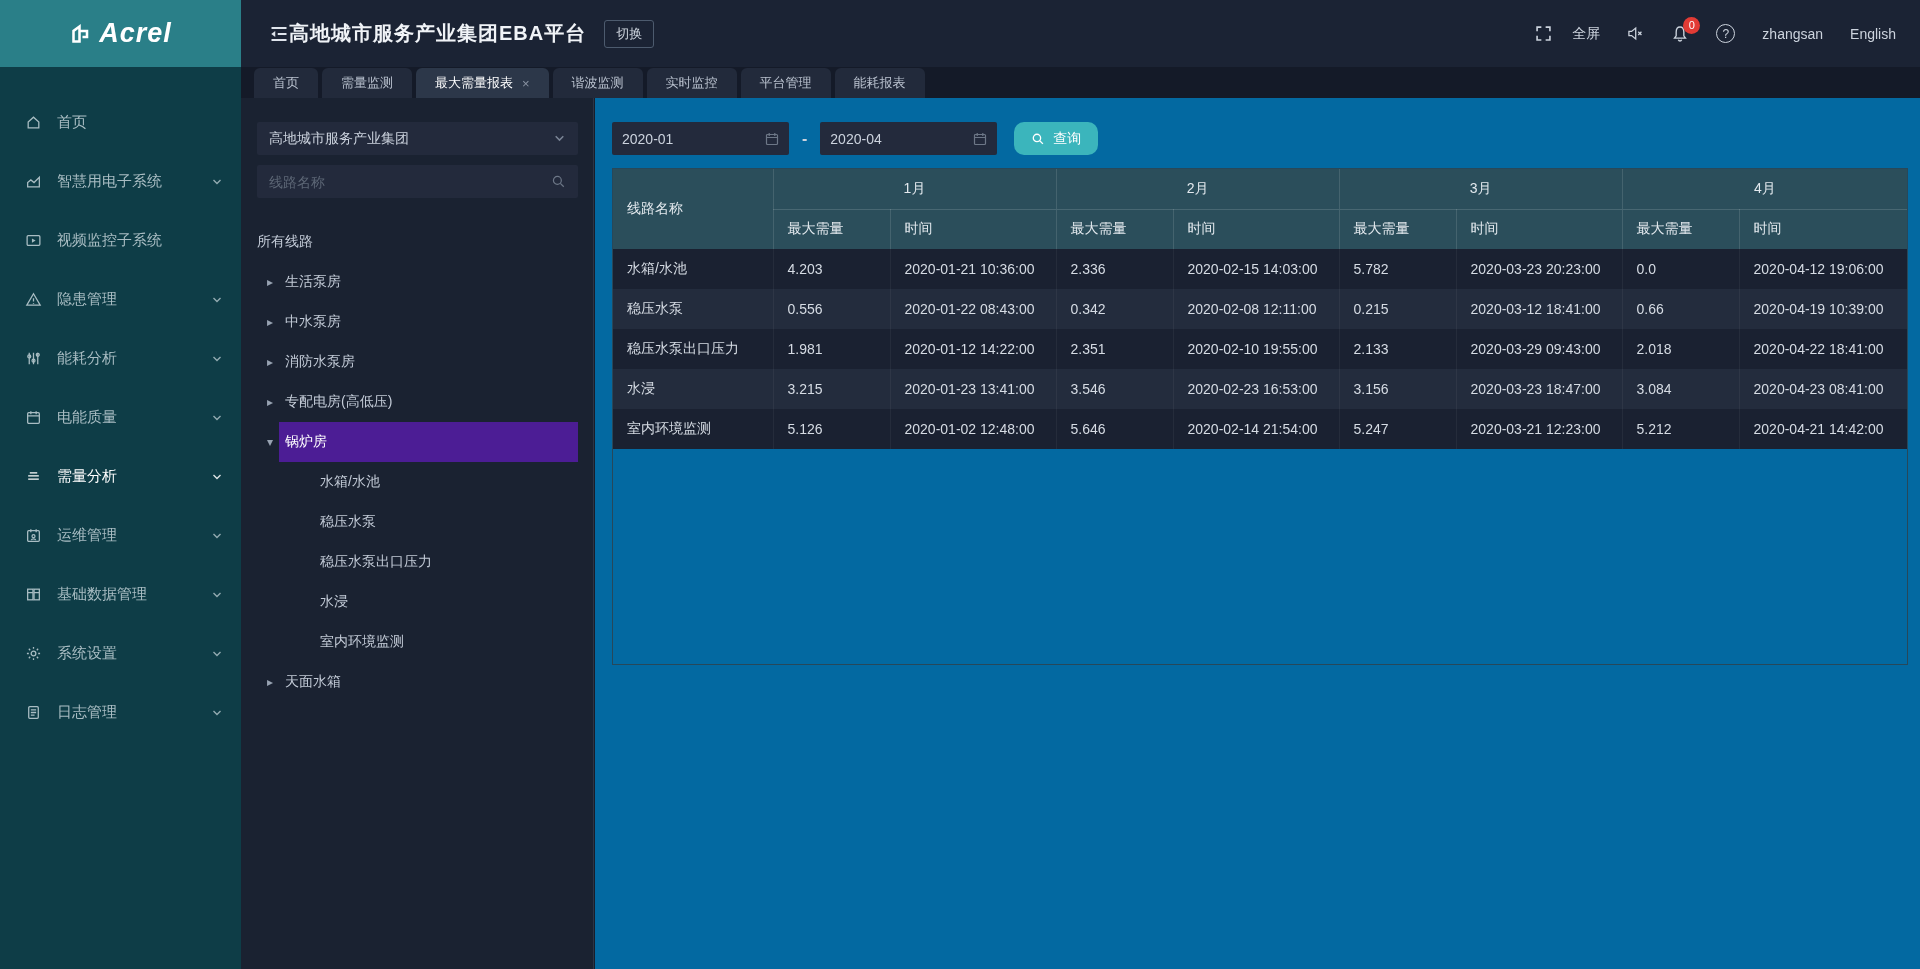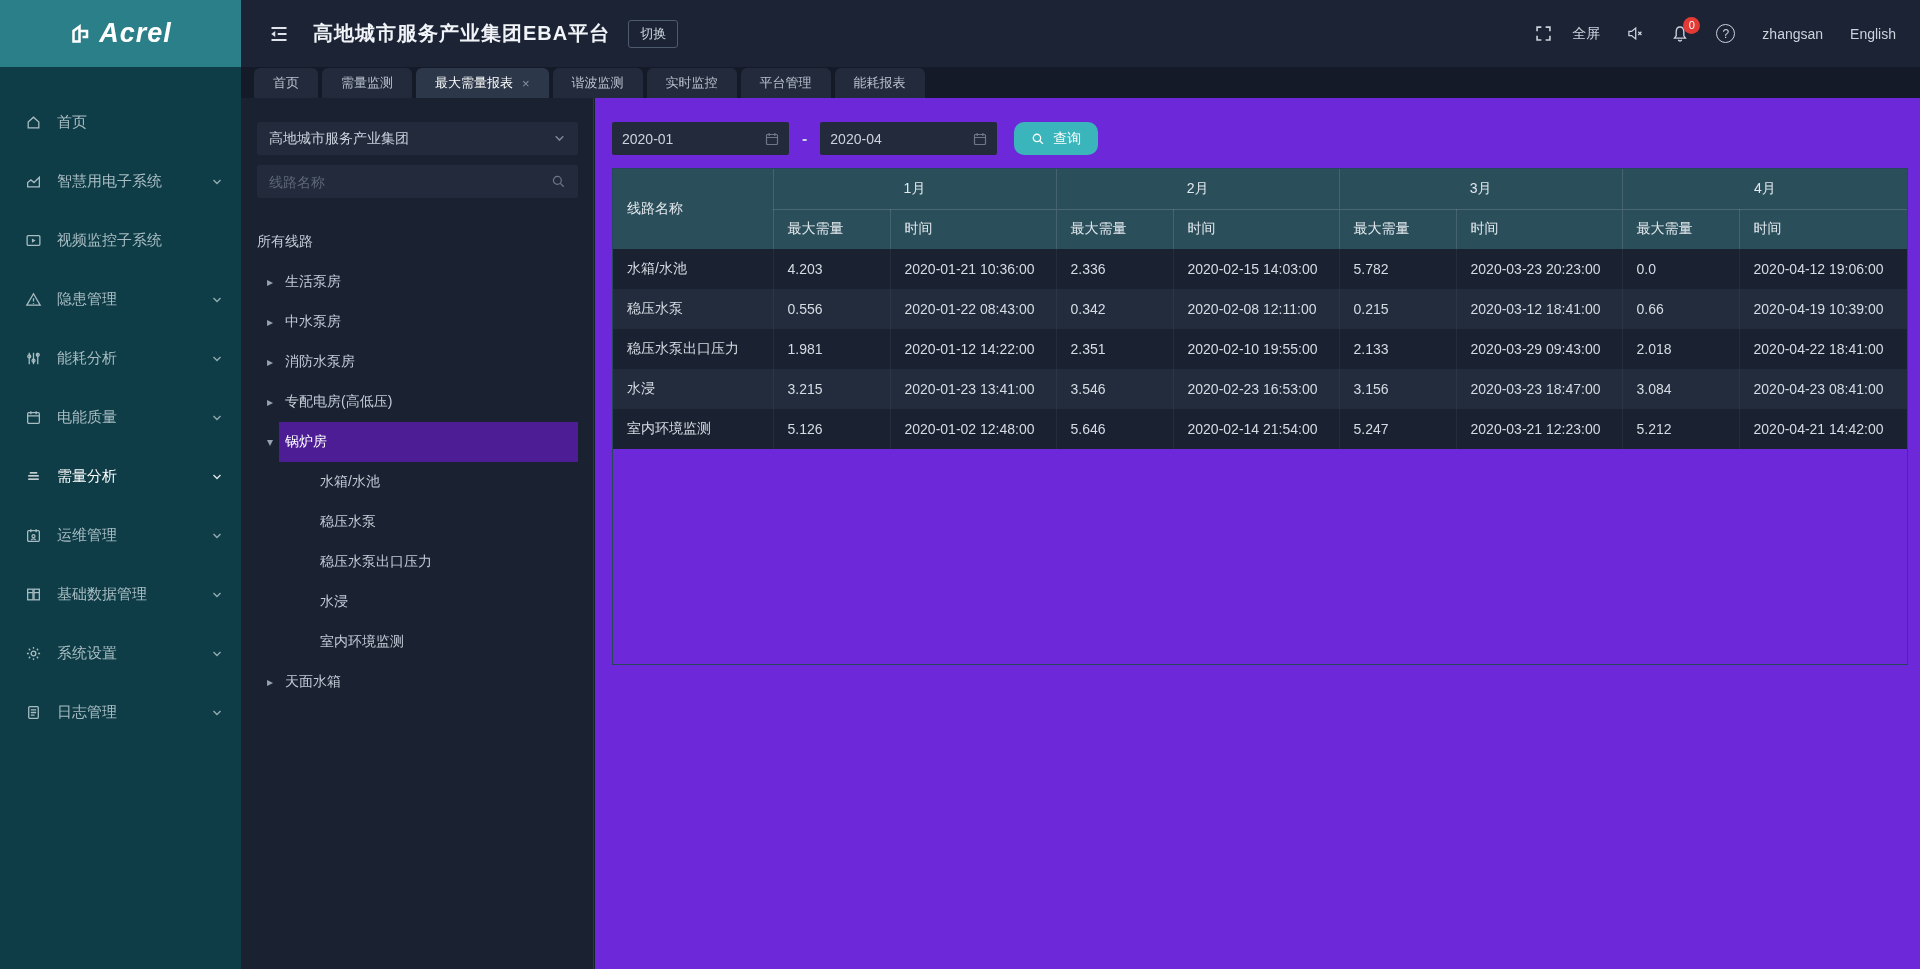--- a/index.html
+++ b/index.html
@@ -9,21 +9,21 @@
     background:#171e2c; color:#d6dce4; overflow:hidden; position:relative;
   }
   svg { display:block; }
 
   
   .header { position:absolute; top:0; left:0; right:0; height:67px; background:#1b2334; display:flex; align-items:center; z-index:5; }
   .logo { width:241px; height:67px; background:#2a7f88; display:flex; align-items:center; justify-content:center; gap:6px; }
   .logo-glyph { color:#fff; }
   .logo-text { color:#fff; font-size:27px; font-weight:bold; font-style:italic; letter-spacing:1px; }
   .fold-btn { margin-left:28px; color:#dfe4ec; cursor:pointer; }
-  .app-title { margin-left:24px; font-size:20px; font-weight:bold; color:#f0f3f7; letter-spacing:1px; }
+  .app-title { font-size:20px; font-weight:bold; color:#f0f3f7; letter-spacing:1px; }
   .switch-btn { margin-left:18px; background:transparent; border:1px solid #4d5b6e; border-radius:3px; color:#d0d7e0; font-size:13px; padding:4px 11px; cursor:pointer; font-family:inherit; }
   .hright { margin-left:auto; display:flex; align-items:center; gap:27px; padding-right:24px; color:#ccd3dd; font-size:14px; }
   .hitem { display:flex; align-items:center; gap:5px; cursor:pointer; }
   .fullscreen-label { font-size:14px;margin-left:16px; }
   .bell-wrap { position:relative; cursor:pointer; }
   .badge { position:absolute; top:-8px; right:-11px; min-width:17px; height:17px; background:#e23b35; border-radius:9px; color:#fff; font-size:11px; display:flex; align-items:center; justify-content:center; padding:0 4px; }
   .help-circle { width:19px; height:19px; border:1.4px solid #ccd3dd; border-radius:50%; display:flex; align-items:center; justify-content:center; font-size:12px; cursor:pointer; }
   .username,.lang { cursor:pointer; }
 
   
@@ -50,21 +50,21 @@
   .search-box .search-ic { color:#6d7787; }
   .tree { margin-top:24px; }
   .tnode { height:40px; display:flex; align-items:center; font-size:14px; color:#c3cbd7; cursor:pointer; }
   .tnode .caret { width:18px; flex:none; color:#97a2b1; font-size:12px; }
   .tnode .nlabel { flex:1; height:40px; display:flex; align-items:center; }
   .lv1 { padding-left:10px; }
   .lv2 { padding-left:63px; }
   .tnode.selected .nlabel { background:#4c1d95; color:#fff; padding-left:6px; margin-left:-6px; }
 
   
-  .main { position:absolute; left:595px; top:98px; right:0; bottom:0; background:#6d28d9; padding:24px 12px 0 17px; }
+  .main { position:absolute; left:595px; top:98px; right:0; bottom:0; background:#0369a1; padding:24px 12px 0 17px; }
   .filters { display:flex; align-items:center; }
   .datebox { width:177px; height:33px; background:#232a3c; border-radius:2px; display:flex; align-items:center; justify-content:space-between; padding:0 10px; color:#ccd3de; font-size:14px; cursor:pointer; }
   .datebox .cal { color:#6d7787; }
   .range-sep { margin:0 13px; color:#ccd3de; font-weight:bold; }
   .qbtn { margin-left:17px; height:33px; padding:0 17px; background:#3bb5bc; border:none; border-radius:10px; color:#fff; font-size:14px; font-family:inherit; display:flex; align-items:center; gap:8px; cursor:pointer; }
 
   .table-wrap { margin-top:13px; border:1px solid #27485a; height:497px; overflow:hidden; }
   table { width:100%; border-collapse:collapse; table-layout:fixed; }
   thead th { background:#2b4e5b; font-weight:normal; color:#e3e9ee; text-align:left; height:40px; padding-left:14px; font-size:14px; }
   thead th.group { text-align:center; padding-left:0; border-bottom:1px solid rgba(255,255,255,0.14); }

